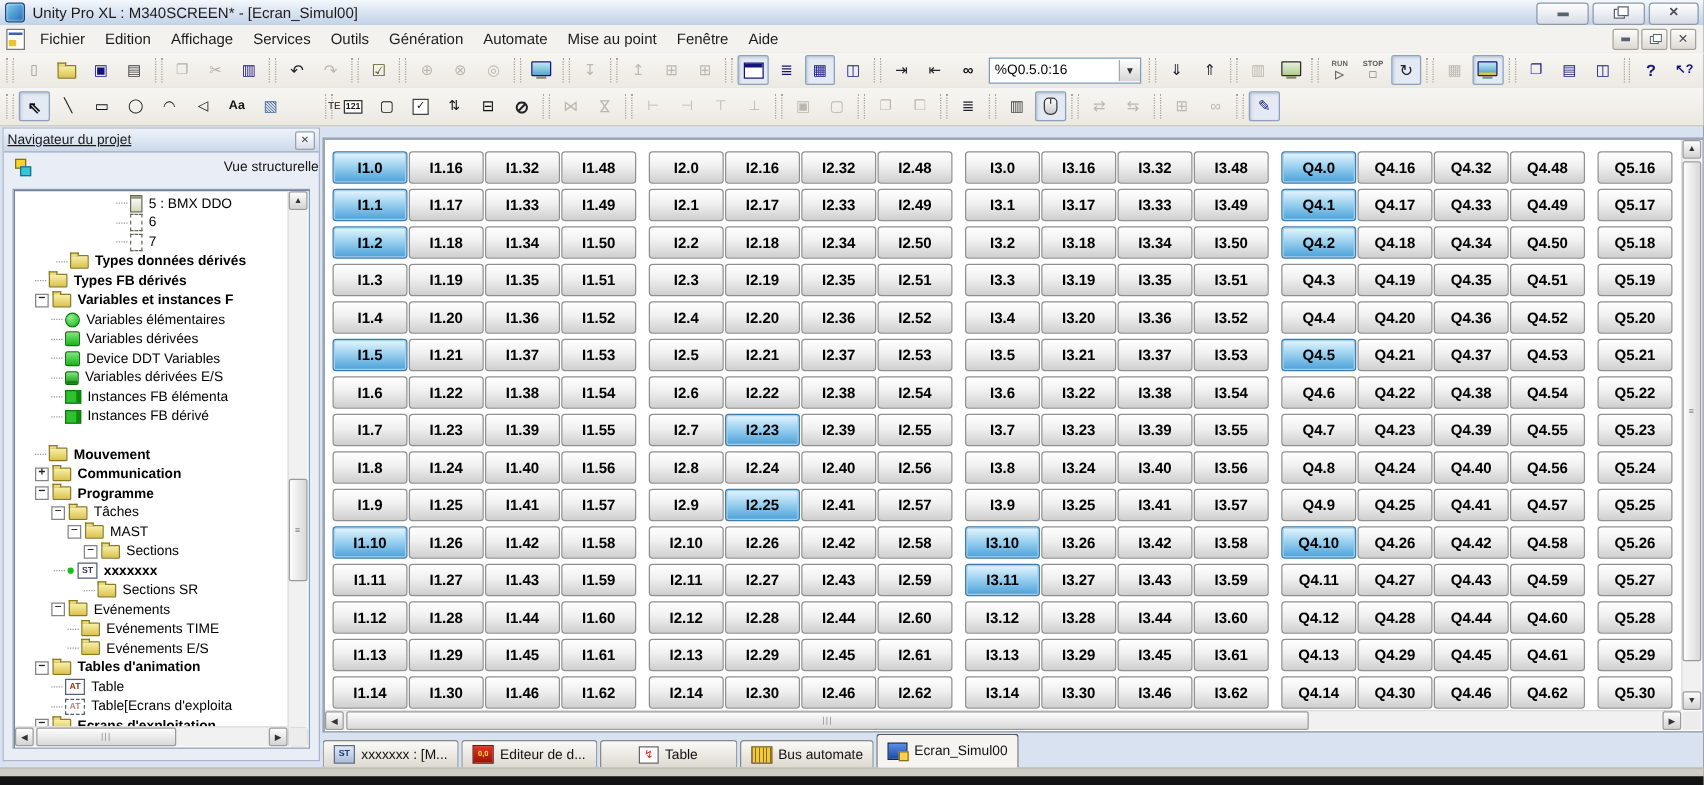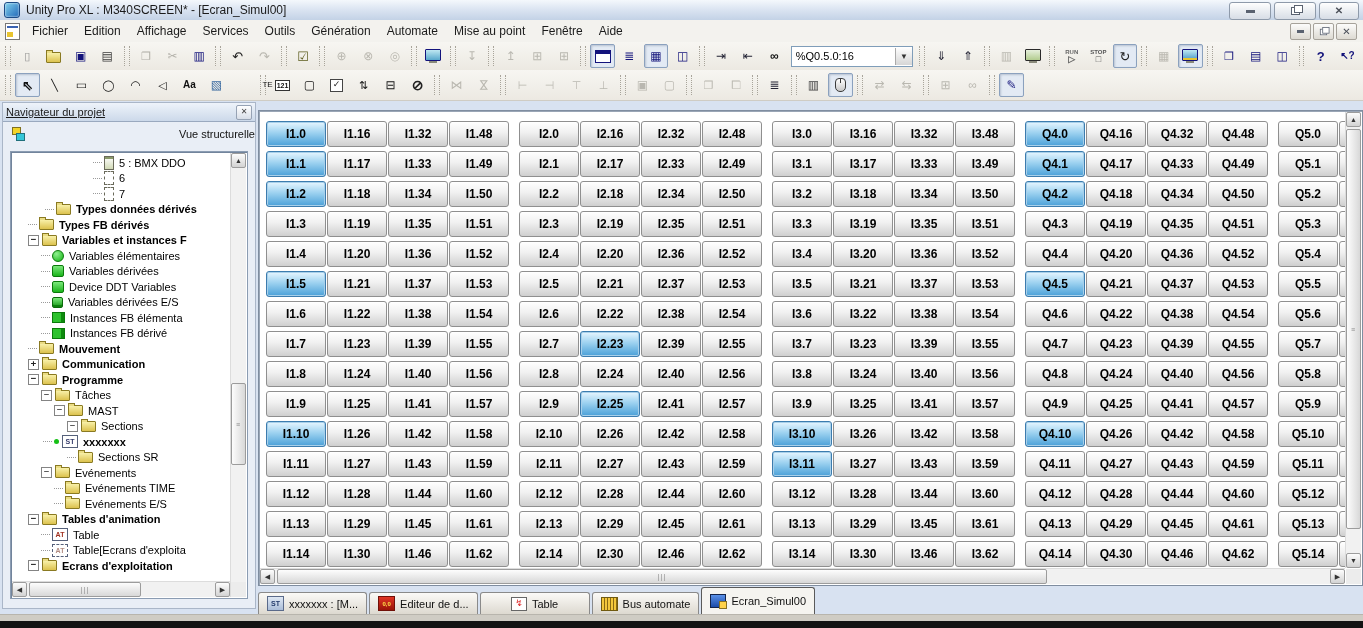--- a/index.html
+++ b/index.html
@@ -528,21 +528,21 @@
           <div class="trow" style="padding-left: 28px;">
             <span class="t-stub"></span>
             <span class="t-ic t-fb"></span>
             <span>Instances FB élémenta</span>
           </div>
           <div class="trow" style="padding-left: 28px;">
             <span class="t-stub"></span>
             <span class="t-ic t-fb"></span>
             <span>Instances FB dérivé</span>
           </div>
-          <div class="trow bold" style="padding-left: 15px;">
+          <div class="trow bold" style="padding-left: 15px; margin-top: 15px;">
             <span class="t-stub"></span>
             <span class="t-ic t-folder"></span>
             <span>Mouvement</span>
           </div>
           <div class="trow bold" style="padding-left: 15px;">
             <span class="exp">+</span>
             <span class="t-ic t-folder"></span>
             <span>Communication</span>
           </div>
           <div class="trow bold" style="padding-left: 15px;">
@@ -903,37 +903,20 @@
               <div class="cell">Q4.56</div>
               <div class="cell">Q4.57</div>
               <div class="cell">Q4.58</div>
               <div class="cell">Q4.59</div>
               <div class="cell">Q4.60</div>
               <div class="cell">Q4.61</div>
               <div class="cell">Q4.62</div>
             </div>
           </div>
           <div class="grid-group">
-            <div class="grid-col">
-              <div class="cell">Q5.0</div>
-              <div class="cell">Q5.1</div>
-              <div class="cell">Q5.2</div>
-              <div class="cell">Q5.3</div>
-              <div class="cell">Q5.4</div>
-              <div class="cell">Q5.5</div>
-              <div class="cell">Q5.6</div>
-              <div class="cell">Q5.7</div>
-              <div class="cell">Q5.8</div>
-              <div class="cell">Q5.9</div>
-              <div class="cell">Q5.10</div>
-              <div class="cell">Q5.11</div>
-              <div class="cell">Q5.12</div>
-              <div class="cell">Q5.13</div>
-              <div class="cell">Q5.14</div>
-            </div>
             <div class="grid-col">
               <div class="cell">Q5.16</div>
               <div class="cell">Q5.17</div>
               <div class="cell">Q5.18</div>
               <div class="cell">Q5.19</div>
               <div class="cell">Q5.20</div>
               <div class="cell">Q5.21</div>
               <div class="cell">Q5.22</div>
               <div class="cell">Q5.23</div>
               <div class="cell">Q5.24</div>

